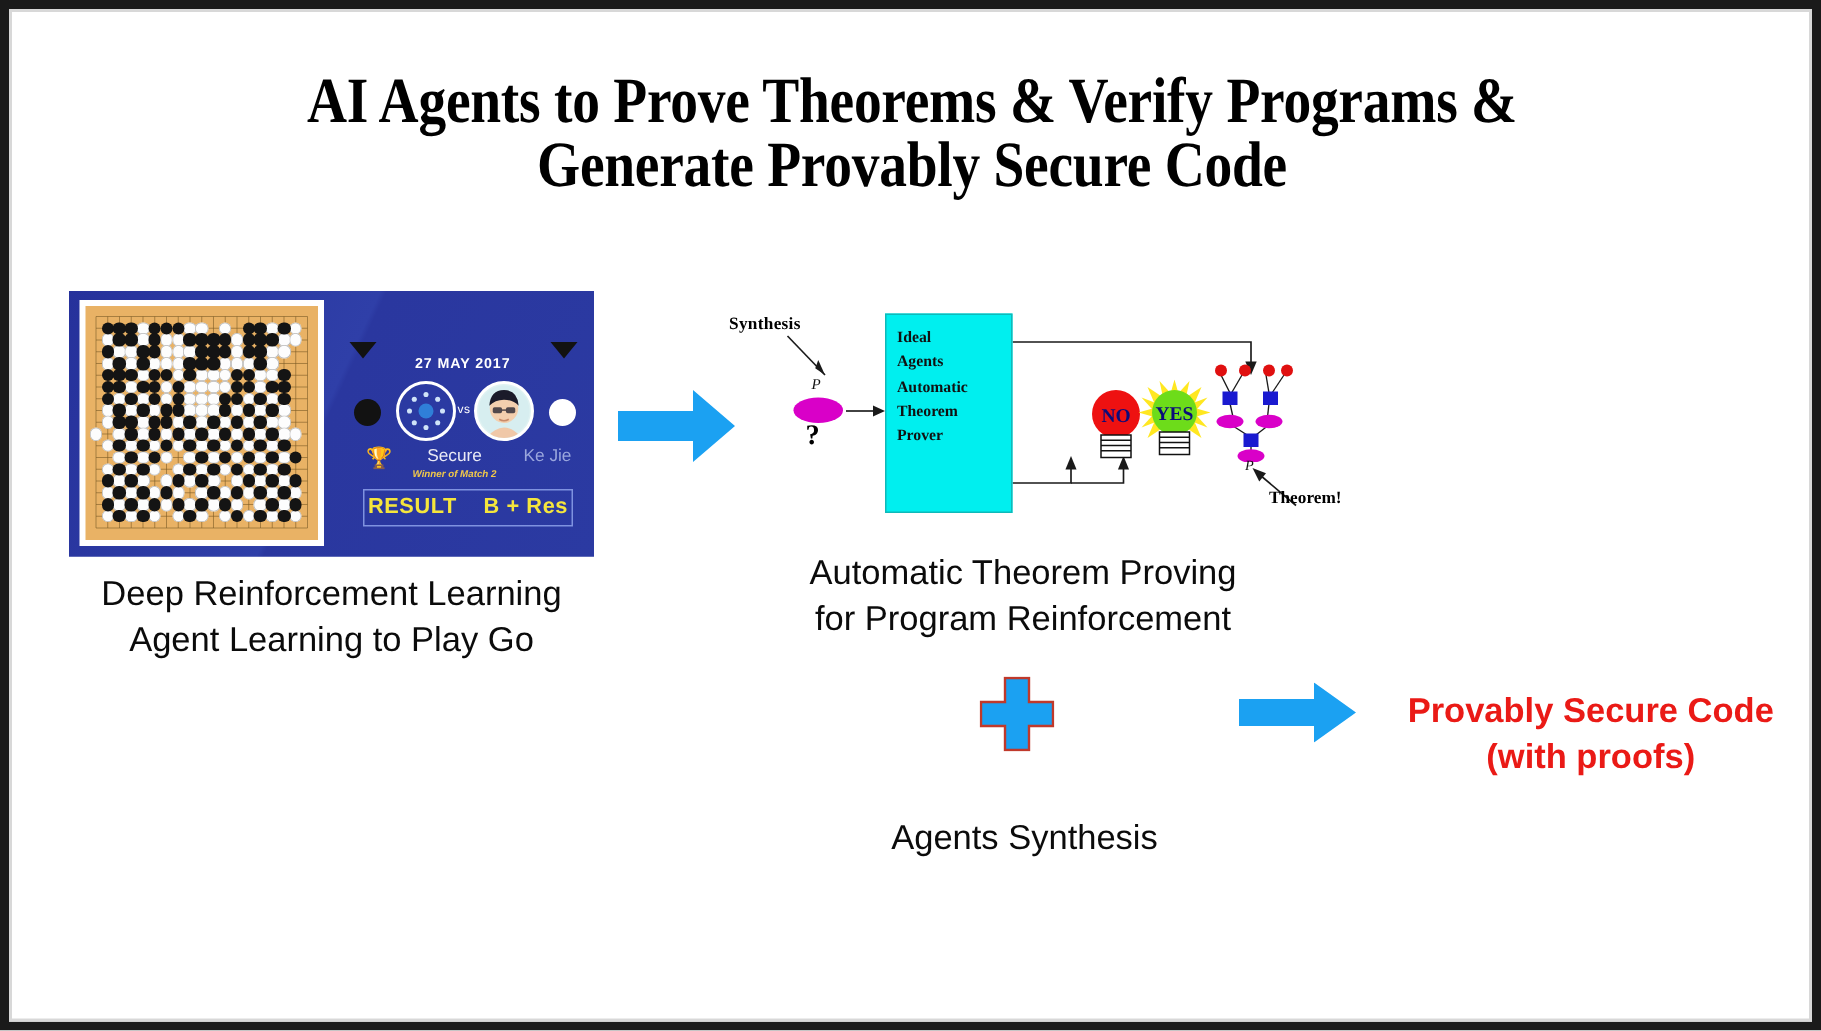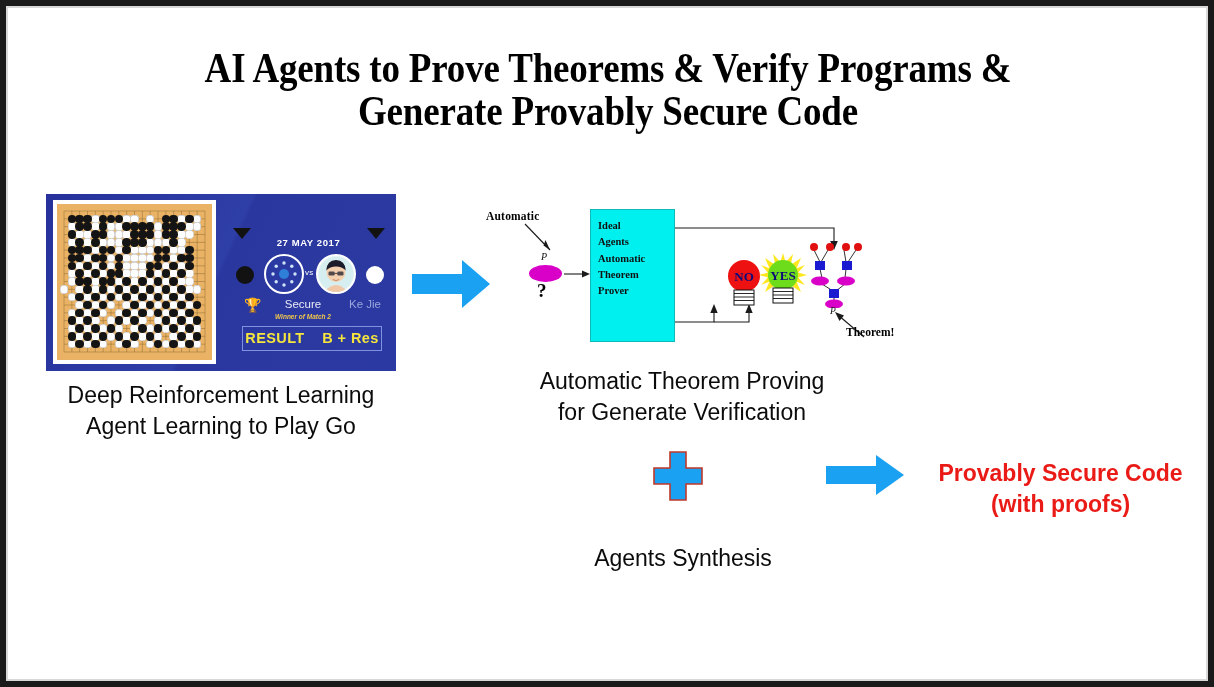--- a/index.html
+++ b/index.html
@@ -631,21 +631,21 @@
       <path d="M236 100 L232.3 109 L239.7 109 Z" fill="#1a1a1a"></path>
       <polyline points="236,118 271,118 271,108" stroke="#1a1a1a" stroke-width="1.1" fill="none"></polyline>
       <path d="M271 100 L267.3 109 L274.7 109 Z" fill="#1a1a1a"></path>
 
       <polyline points="0,118 0,118" stroke="#1a1a1a" stroke-width="1.1" fill="none"></polyline>
 
       <path d="M386 133 L360 111" stroke="#1a1a1a" stroke-width="1.1" fill="none"></path>
       <path d="M357 108 L366 111.5 L361.5 117 Z" fill="#1a1a1a"></path>
     </svg>
 
-    <div id="conjecture-lbl">Automatic</div>
+    <div id="conjecture-lbl">Synthesis</div>
     <div id="p-label-1">P</div>
     <div id="conj-ellipse"></div>
     <div id="qmark">?</div>
 
     <div id="prover-box">
       <div class="ptxt">
         <div>Ideal</div>
         <div>Agents Automatic</div>
         <div>Theorem</div>
         <div>Prover</div>
@@ -730,21 +730,21 @@
     <div id="theorem-lbl">Theorem!</div>
   </div>
 
   <div id="cap-go" class="caption">
     <div>Deep Reinforcement Learning</div>
     <div>Agent Learning to Play Go</div>
   </div>
 
   <div id="cap-atp" class="caption">
     <div>Automatic Theorem Proving</div>
-    <div>for Generate Verification</div>
+    <div>for Program Reinforcement</div>
   </div>
 
   <div id="plussign">
     <svg width="50" height="50" viewBox="0 0 50 50">
       <path d="M17 1 H33 V17 H49 V33 H33 V49 H17 V33 H1 V17 H17 Z" fill="#1ba1f2" stroke="#c0392b" stroke-width="1.6"></path>
     </svg>
   </div>
 
   <div id="cap-synth" class="caption">Agents Synthesis</div>
 

